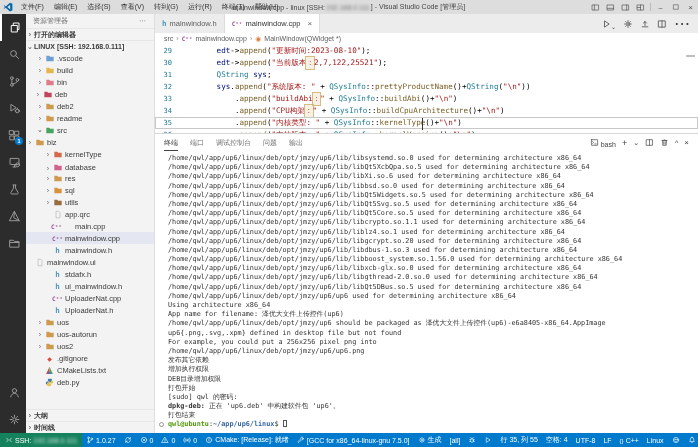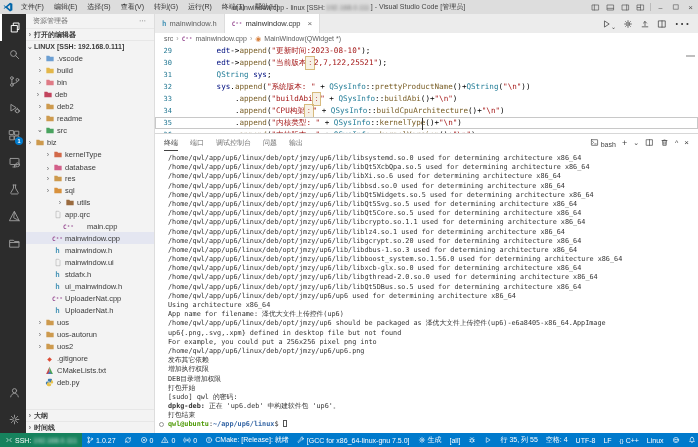--- a/index.html
+++ b/index.html
@@ -339,60 +339,60 @@
           </div>
           <div class="row" style="padding-left: 18px;">
             <span class="chev">›</span>
             <span class="fico">
               <svg viewBox="0 0 16 16" width="10" height="9">
                 <path d="M1.5 3.2h5.2l1.4 1.8h6.4v7.8H1.5z" fill="#d8913c"></path>
               </svg>
             </span>
             <span>sql</span>
           </div>
-          <div class="row" style="padding-left: 18px; margin-left: 12px;">
+          <div class="row" style="padding-left: 18px;">
             <span class="chev">›</span>
             <span class="fico">
               <svg viewBox="0 0 16 16" width="10" height="9">
                 <path d="M1.5 3.2h5.2l1.4 1.8h6.4v7.8H1.5z" fill="#9a6b3f"></path>
               </svg>
             </span>
             <span>utils</span>
           </div>
           <div class="row" style="padding-left: 18px;">
             <span class="chev"></span>
             <span class="fico">
               <svg viewBox="0 0 16 16" width="8" height="9">
                 <path d="M4 1.5h5.5L12 4v10.5H4z" fill="none" stroke="#a0a0a0"></path>
               </svg>
             </span>
             <span>app.qrc</span>
           </div>
-          <div class="row" style="padding-left: 18px; gap: 11px;">
+          <div class="row" style="padding-left: 6px; gap: 11px;">
             <span class="chev"></span>
             <span class="fico">
               <span class="cppico">C⁺⁺</span>
             </span>
             <span>main.cpp</span>
           </div>
           <div class="row sel" style="padding-left: 18px;">
             <span class="chev"></span>
             <span class="fico">
               <span class="cppico">C⁺⁺</span>
             </span>
             <span>mainwindow.cpp</span>
           </div>
           <div class="row" style="padding-left: 18px;">
             <span class="chev"></span>
             <span class="fico">
               <span class="hico">h</span>
             </span>
             <span>mainwindow.h</span>
           </div>
-          <div class="row" style="padding-left: 18px;">
+          <div class="row" style="">
             <span class="chev"></span>
             <span class="fico">
               <svg viewBox="0 0 16 16" width="8" height="9">
                 <path d="M4 1.5h5.5L12 4v10.5H4z" fill="none" stroke="#a0a0a0"></path>
               </svg>
             </span>
             <span>mainwindow.ui</span>
           </div>
           <div class="row" style="padding-left: 18px;">
             <span class="chev"></span>

